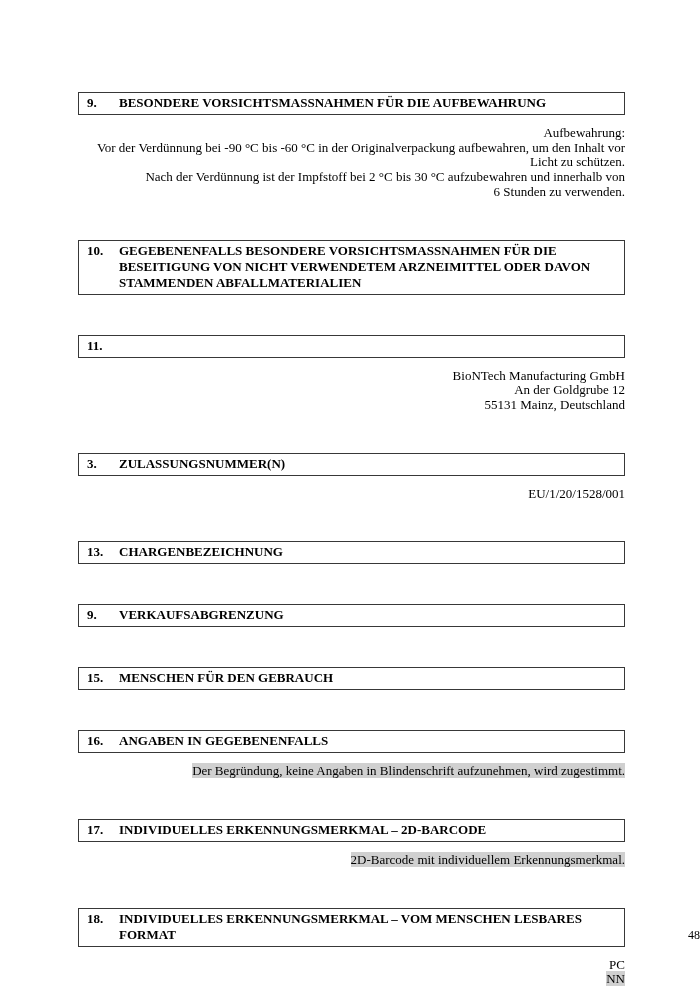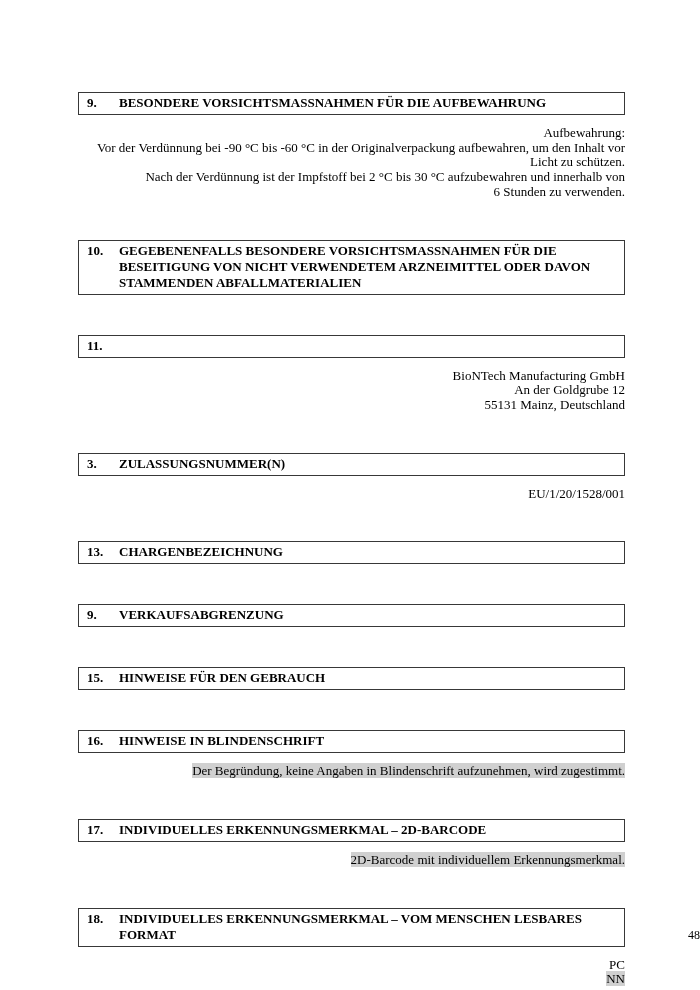--- a/index.html
+++ b/index.html
@@ -122,29 +122,29 @@
     <div class="section-header">
       <span class="section-number">9.</span>
       <span class="section-title">VERKAUFSABGRENZUNG</span>
     </div>
 
   </section>
 
   <section class="doc-section">
     <div class="section-header">
       <span class="section-number">15.</span>
-      <span class="section-title">HINWEISE FÜR DEN GEBRAUCH</span>
+      <span class="section-title">MENSCHEN FÜR DEN GEBRAUCH</span>
     </div>
 
   </section>
 
   <section class="doc-section">
     <div class="section-header">
       <span class="section-number">16.</span>
-      <span class="section-title">HINWEISE IN BLINDENSCHRIFT</span>
+      <span class="section-title">ANGABEN IN GEGEBENENFALLS</span>
     </div>
     <div class="section-body">
           <div class="body-line"><span class="hl">Der Begründung, keine Angaben in Blindenschrift aufzunehmen, wird zugestimmt.</span></div>
         </div>
   </section>
 
   <section class="doc-section">
     <div class="section-header">
       <span class="section-number">17.</span>
       <span class="section-title">INDIVIDUELLES ERKENNUNGSMERKMAL – 2D-BARCODE</span>

